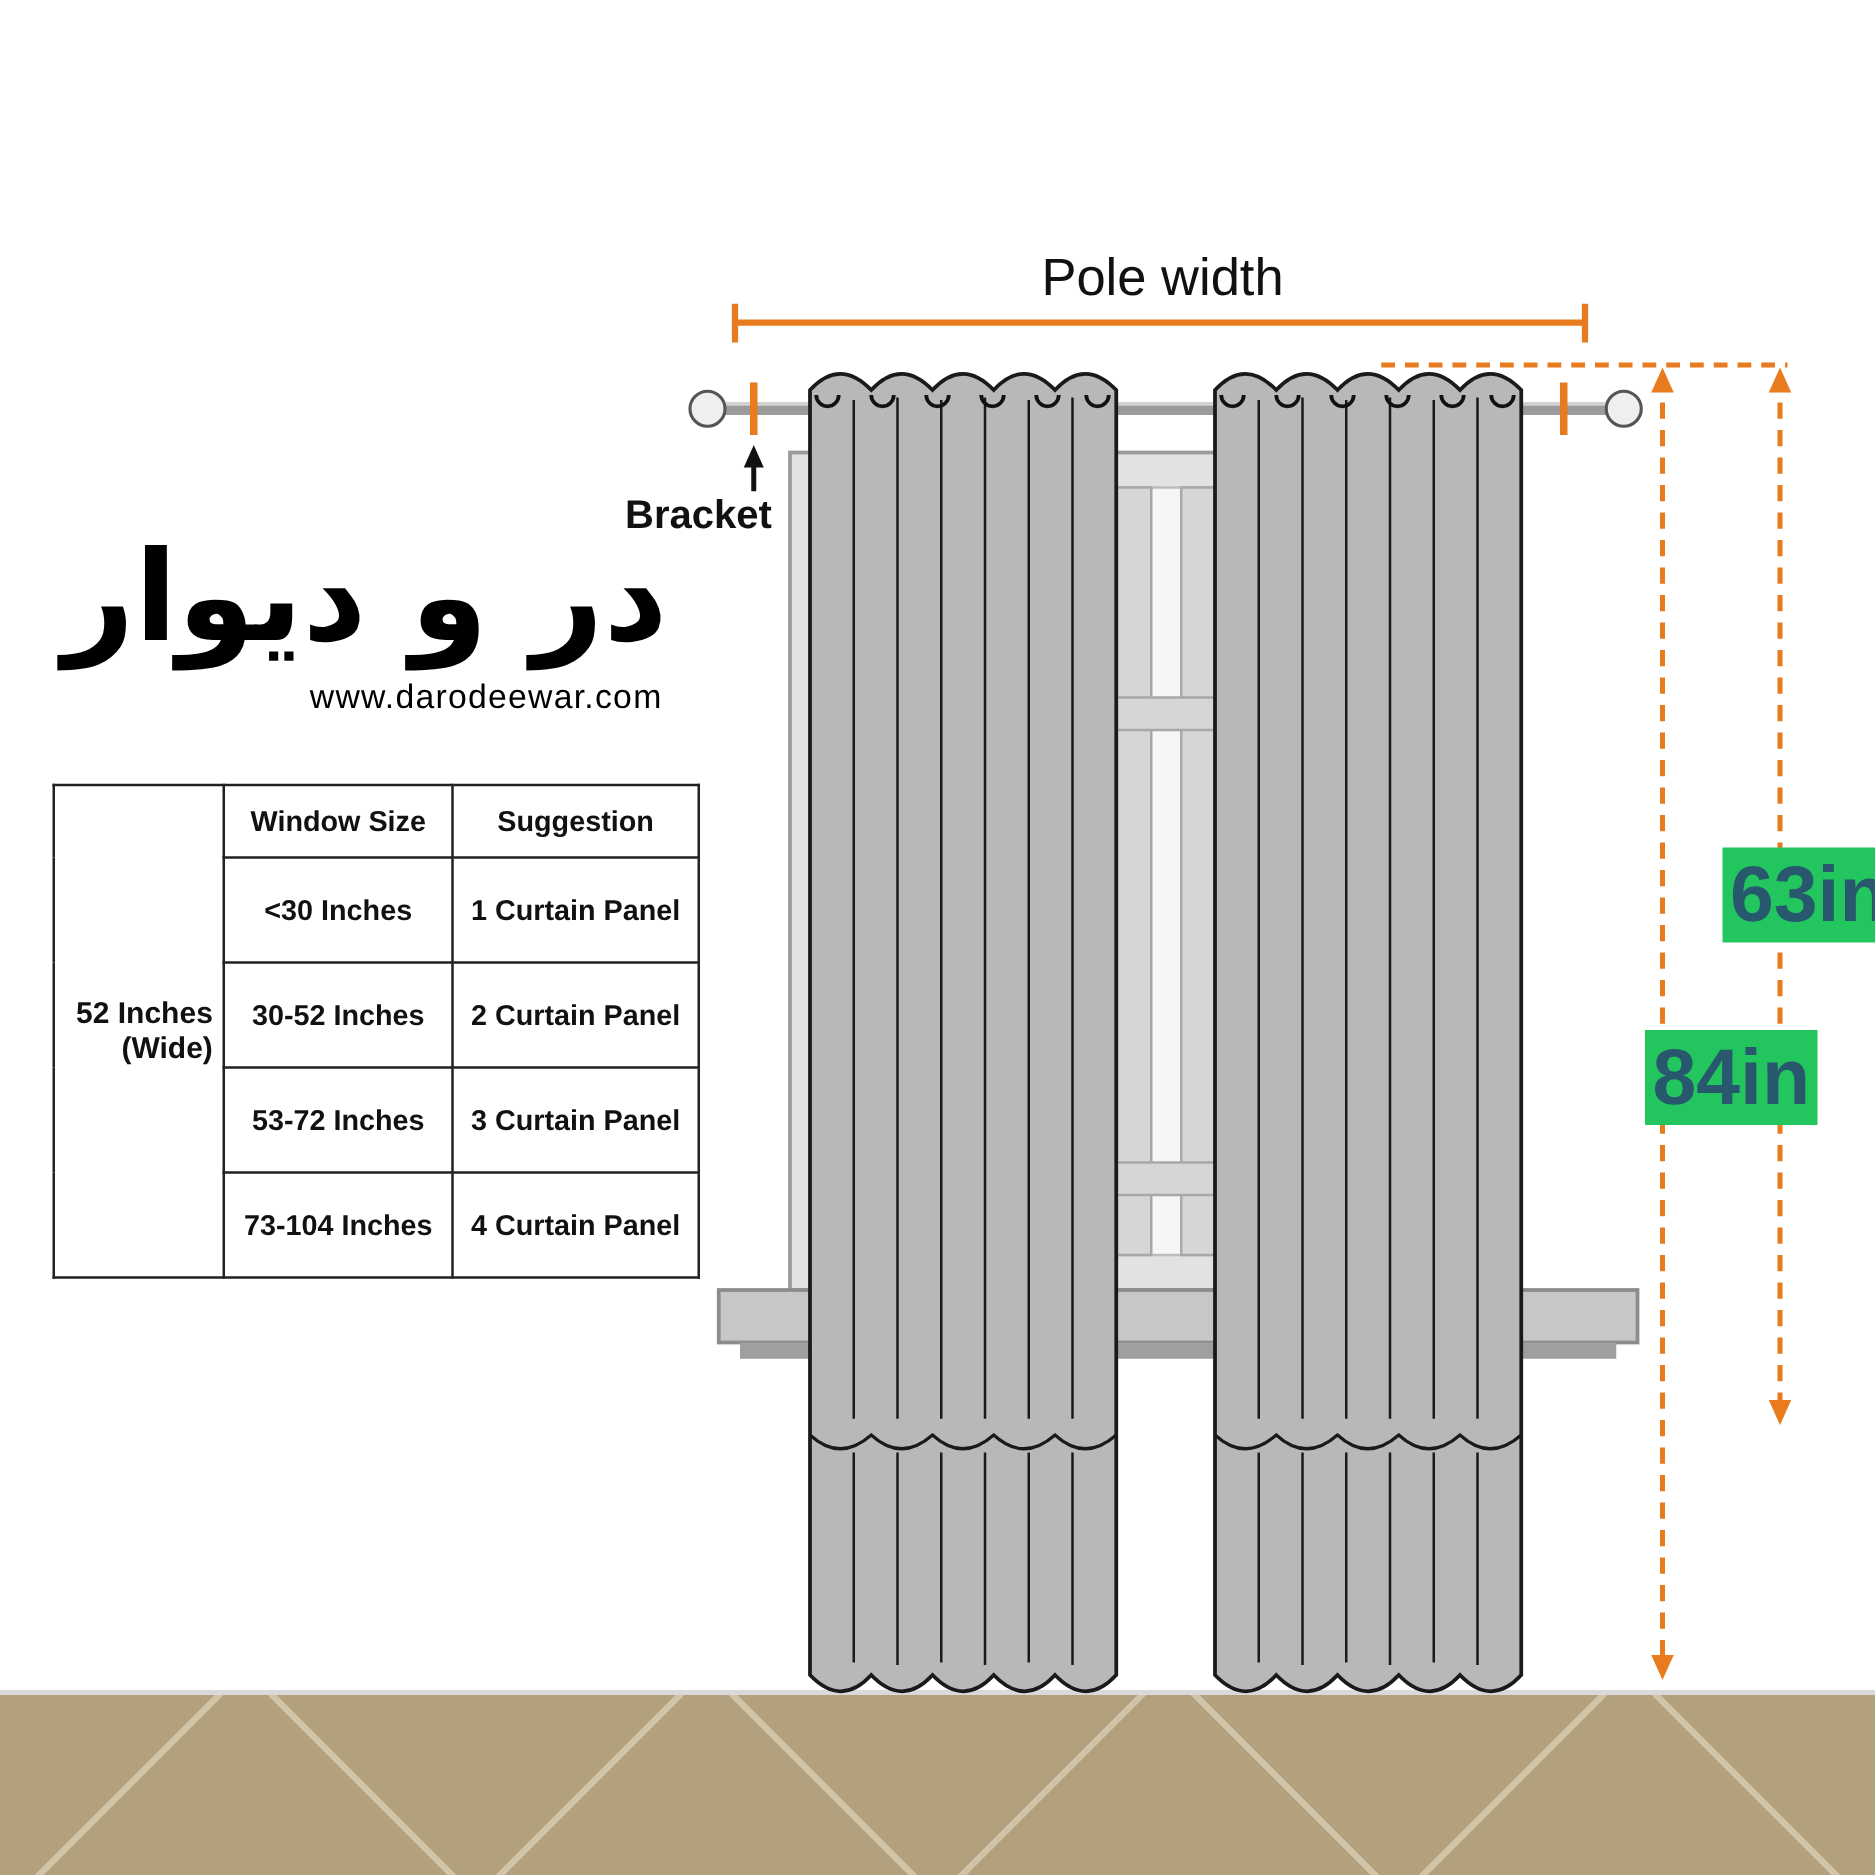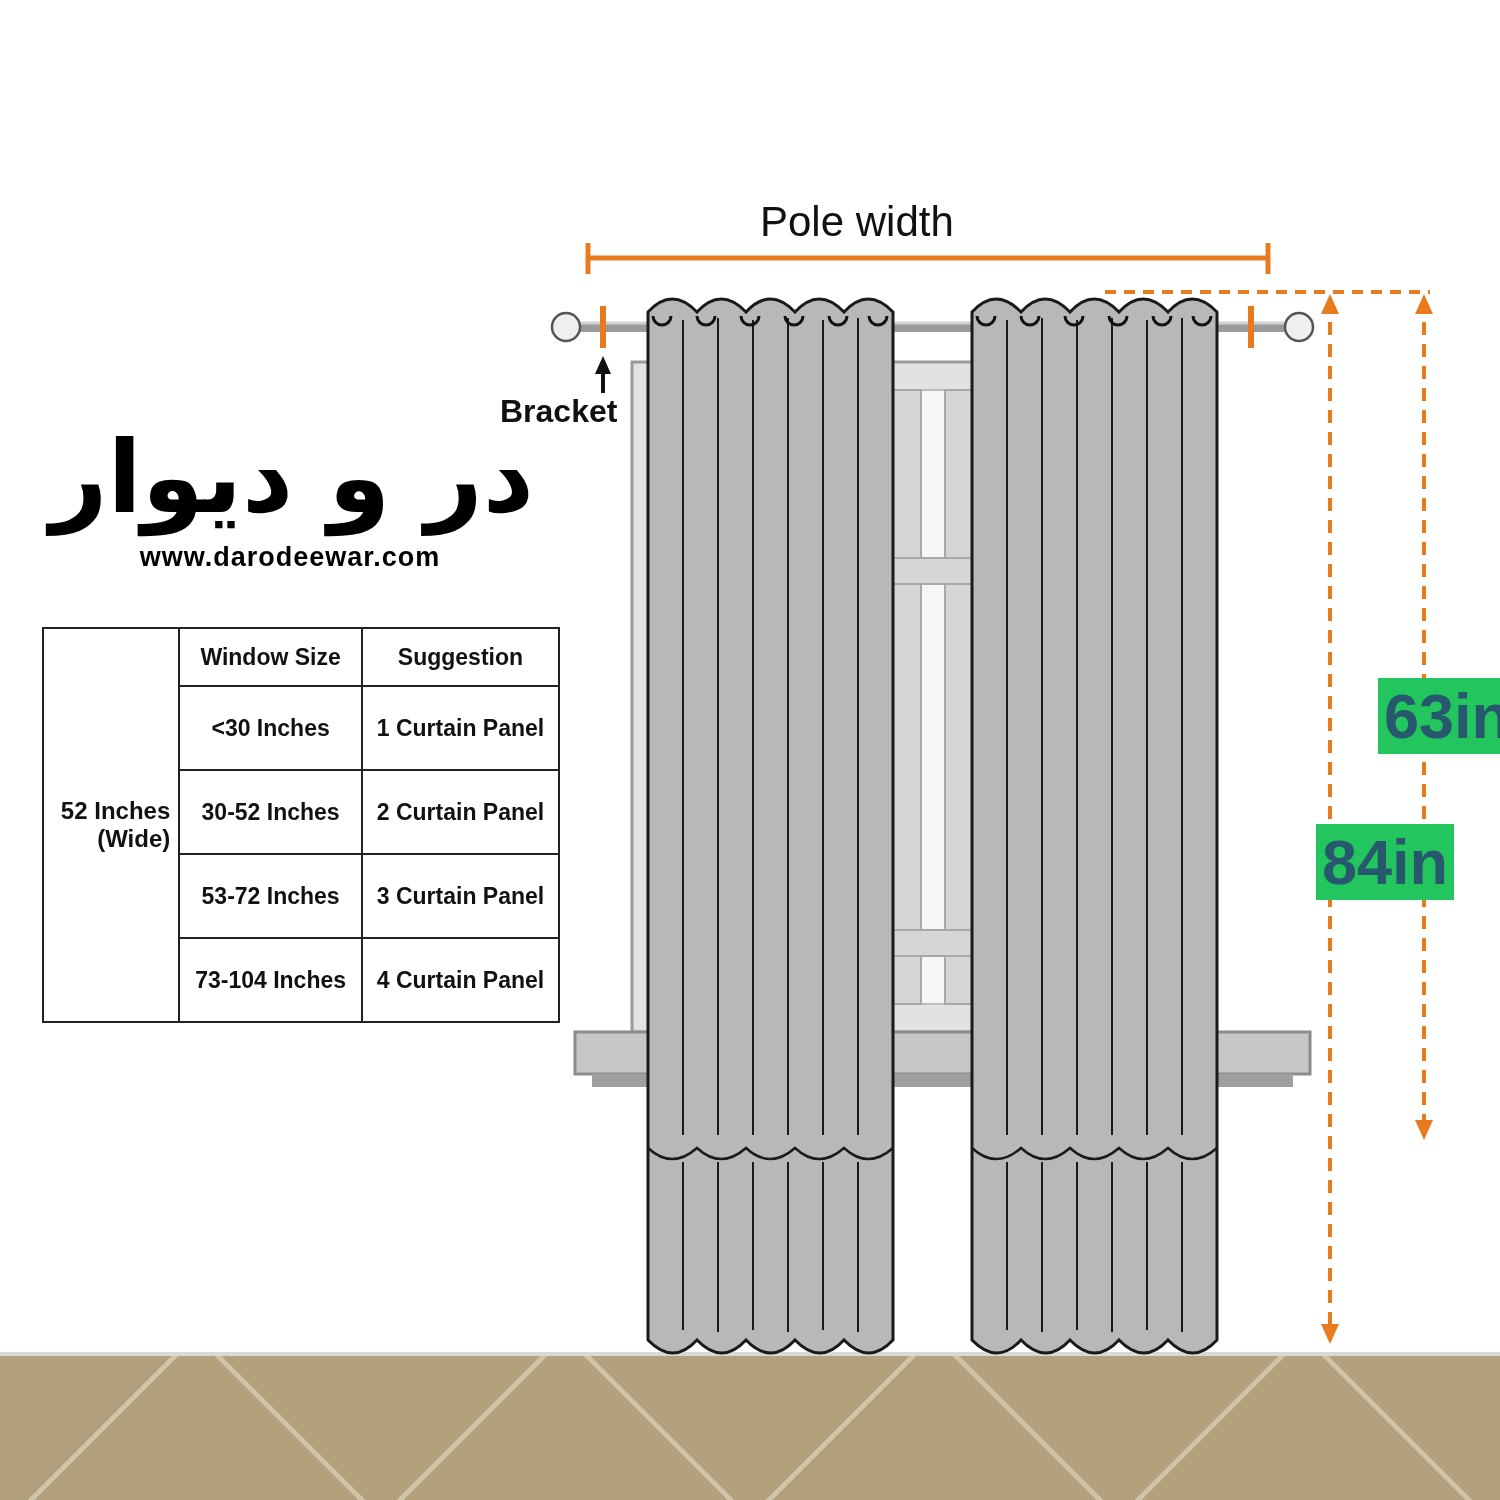--- a/index.html
+++ b/index.html
@@ -5,24 +5,24 @@
   html,body{margin:0;padding:0;background:#ffffff;}
   .canvas{position:relative;width:1500px;height:1500px;background:#ffffff;overflow:hidden;
           font-family:"Liberation Sans", sans-serif;}
 
   
   .header{position:absolute;left:0;top:30px;width:1500px;height:110px;background:#18879c;
           display:flex;align-items:center;justify-content:center;z-index:6;}
   .header h1{margin:0;color:#ffffff;font-size:72px;font-weight:bold;letter-spacing:3px;}
 
   
-  .logo{position:absolute;left:50px;top:408px;width:480px;text-align:center;z-index:5;color:#000;}
+  .logo{position:absolute;left:50px;top:408px;width:480px;text-align:right;z-index:5;color:#000;}
   .logo .calligraphy{font-size:100px;font-weight:bold;line-height:1.4;white-space:nowrap;
                      font-family:"DejaVu Sans", sans-serif;}
-  .logo .website{font-size:27px;font-weight:bold;letter-spacing:1px;margin-top:-6px;}
+  .logo .website{font-size:27px;font-weight:normal;letter-spacing:1px;margin-top:-6px;}
 
   
   .size-table{position:absolute;left:42px;top:627px;z-index:5;border-collapse:collapse;
               width:518px;font-size:23px;font-weight:bold;color:#111;background:#fff;}
   .size-table td,.size-table th{border:2px solid #222;padding:4px 8px;text-align:center;}
   .size-table th{font-size:23px;}
   .size-table .lead-cell{width:130px;text-align:right;vertical-align:middle;font-size:24px;}
   .size-table .col-win{width:186px;height:74px;}
   .size-table .col-sug{width:194px;}
   .size-table .hdr-row th{height:48px;}
@@ -32,21 +32,21 @@
          background-color:#b3a17e;border-top:4px solid #d9d9d9;
          background-image:
            repeating-linear-gradient(45deg,  rgba(0,0,0,0) 0 256px, #d0c4a8 256px 261px),
            repeating-linear-gradient(-45deg, rgba(0,0,0,0) 0 256px, #d0c4a8 256px 261px);}
 
   
   .diagram{position:absolute;left:0;top:0;width:1500px;height:1500px;z-index:2;}
 
   
   .ovl{position:absolute;z-index:4;color:#111;}
-  .pole-width-label{left:760px;top:198px;width:340px;font-size:42px;}
+  .pole-width-label{left:760px;top:198px;width:340px;text-align:center;font-size:42px;}
   .bracket-label{left:500px;top:393px;font-size:32px;font-weight:bold;}
   .len-label{font-size:63px;font-weight:bold;color:#27586d;background:#22c55e;padding:2px 6px;}
   .len-63{left:1378px;top:678px;}
   .len-84{left:1272px;top:824px;margin-left:44px;}
 </style>
 </head>
 <body>
 
 <div class="canvas">
 

